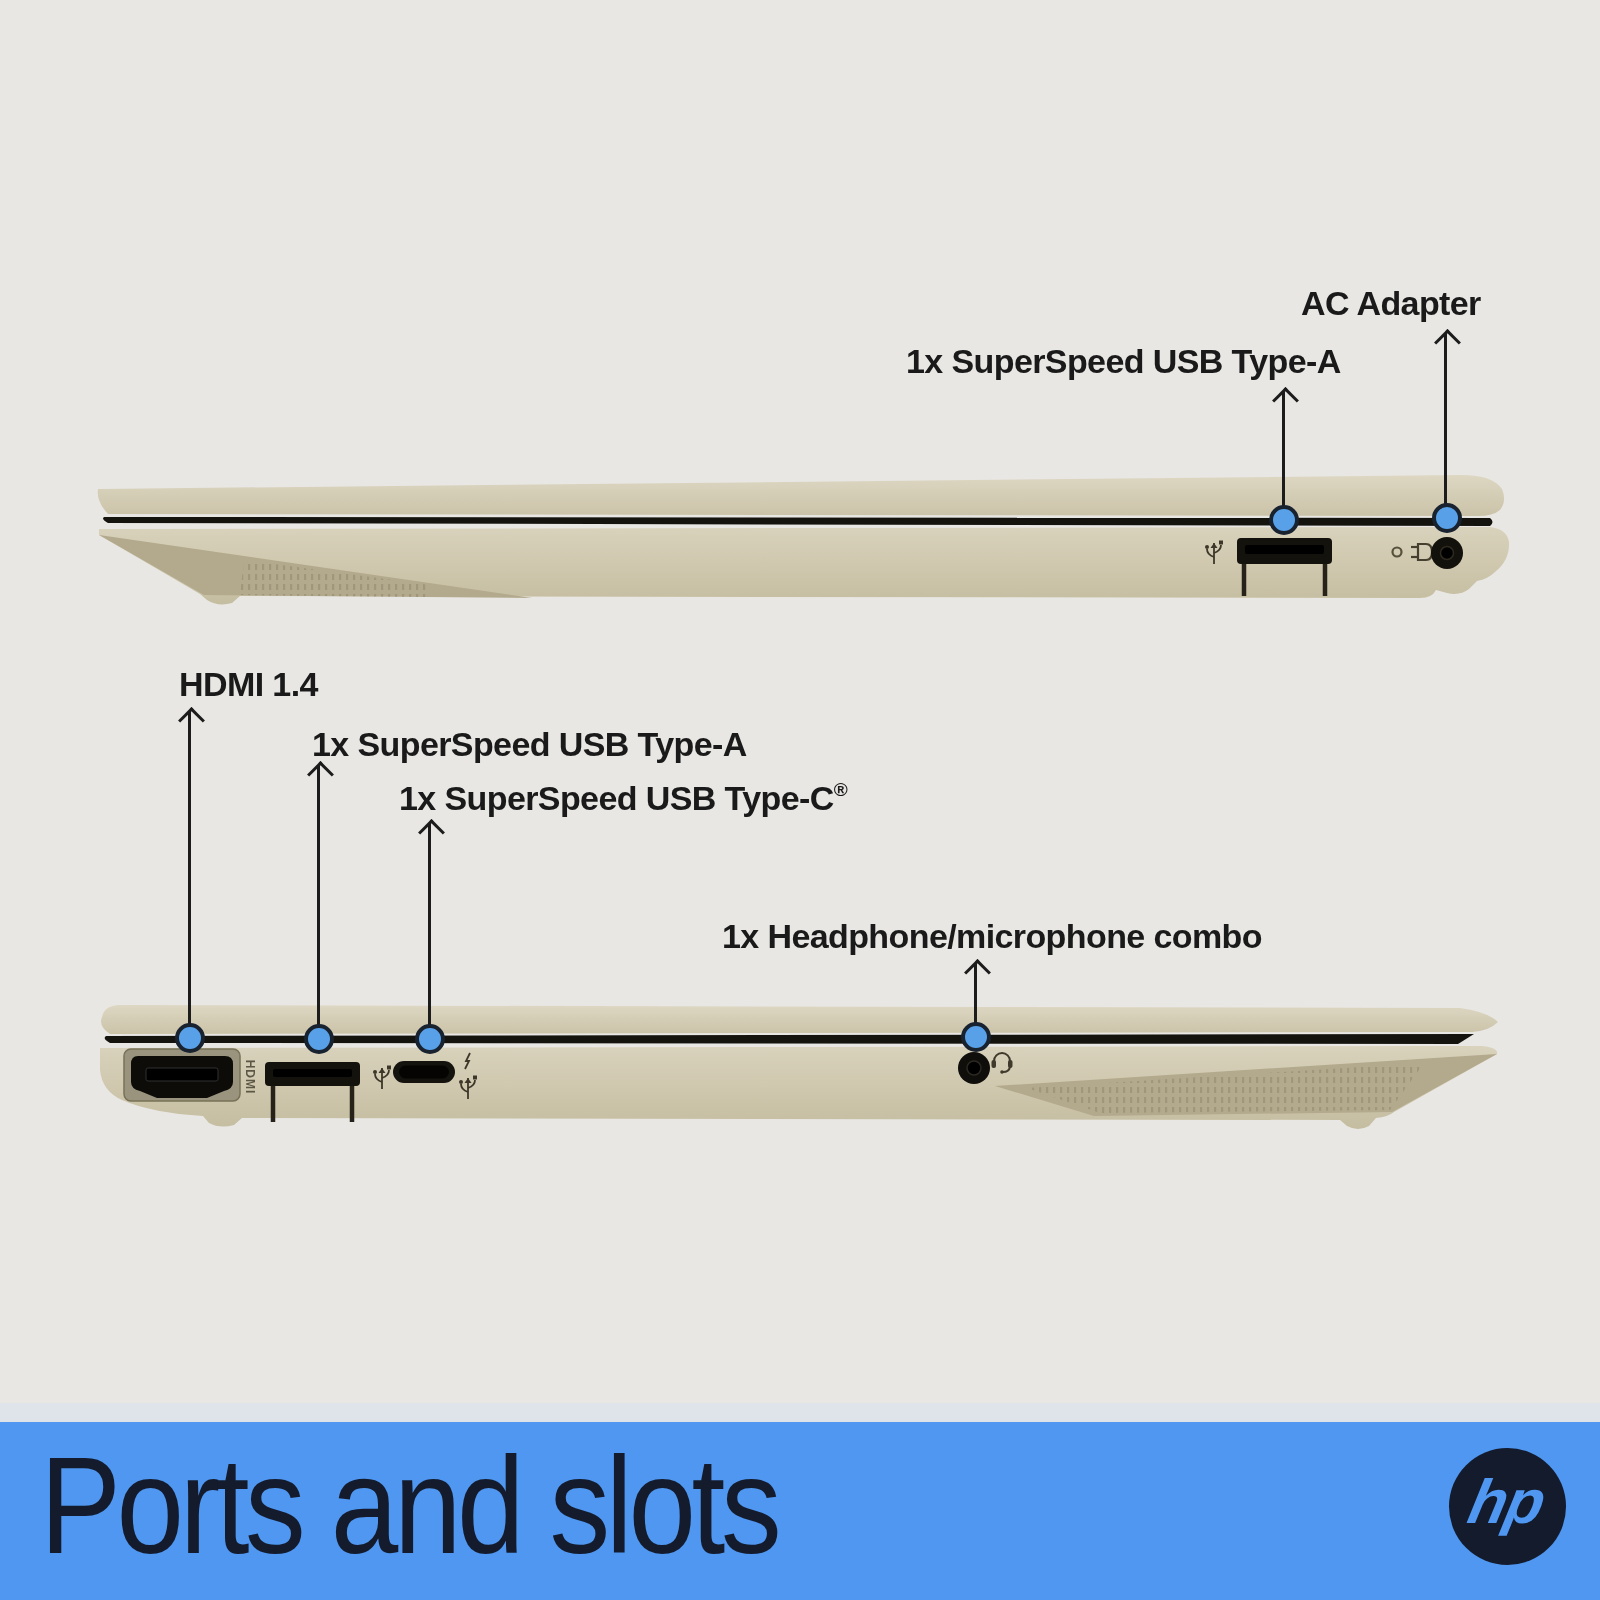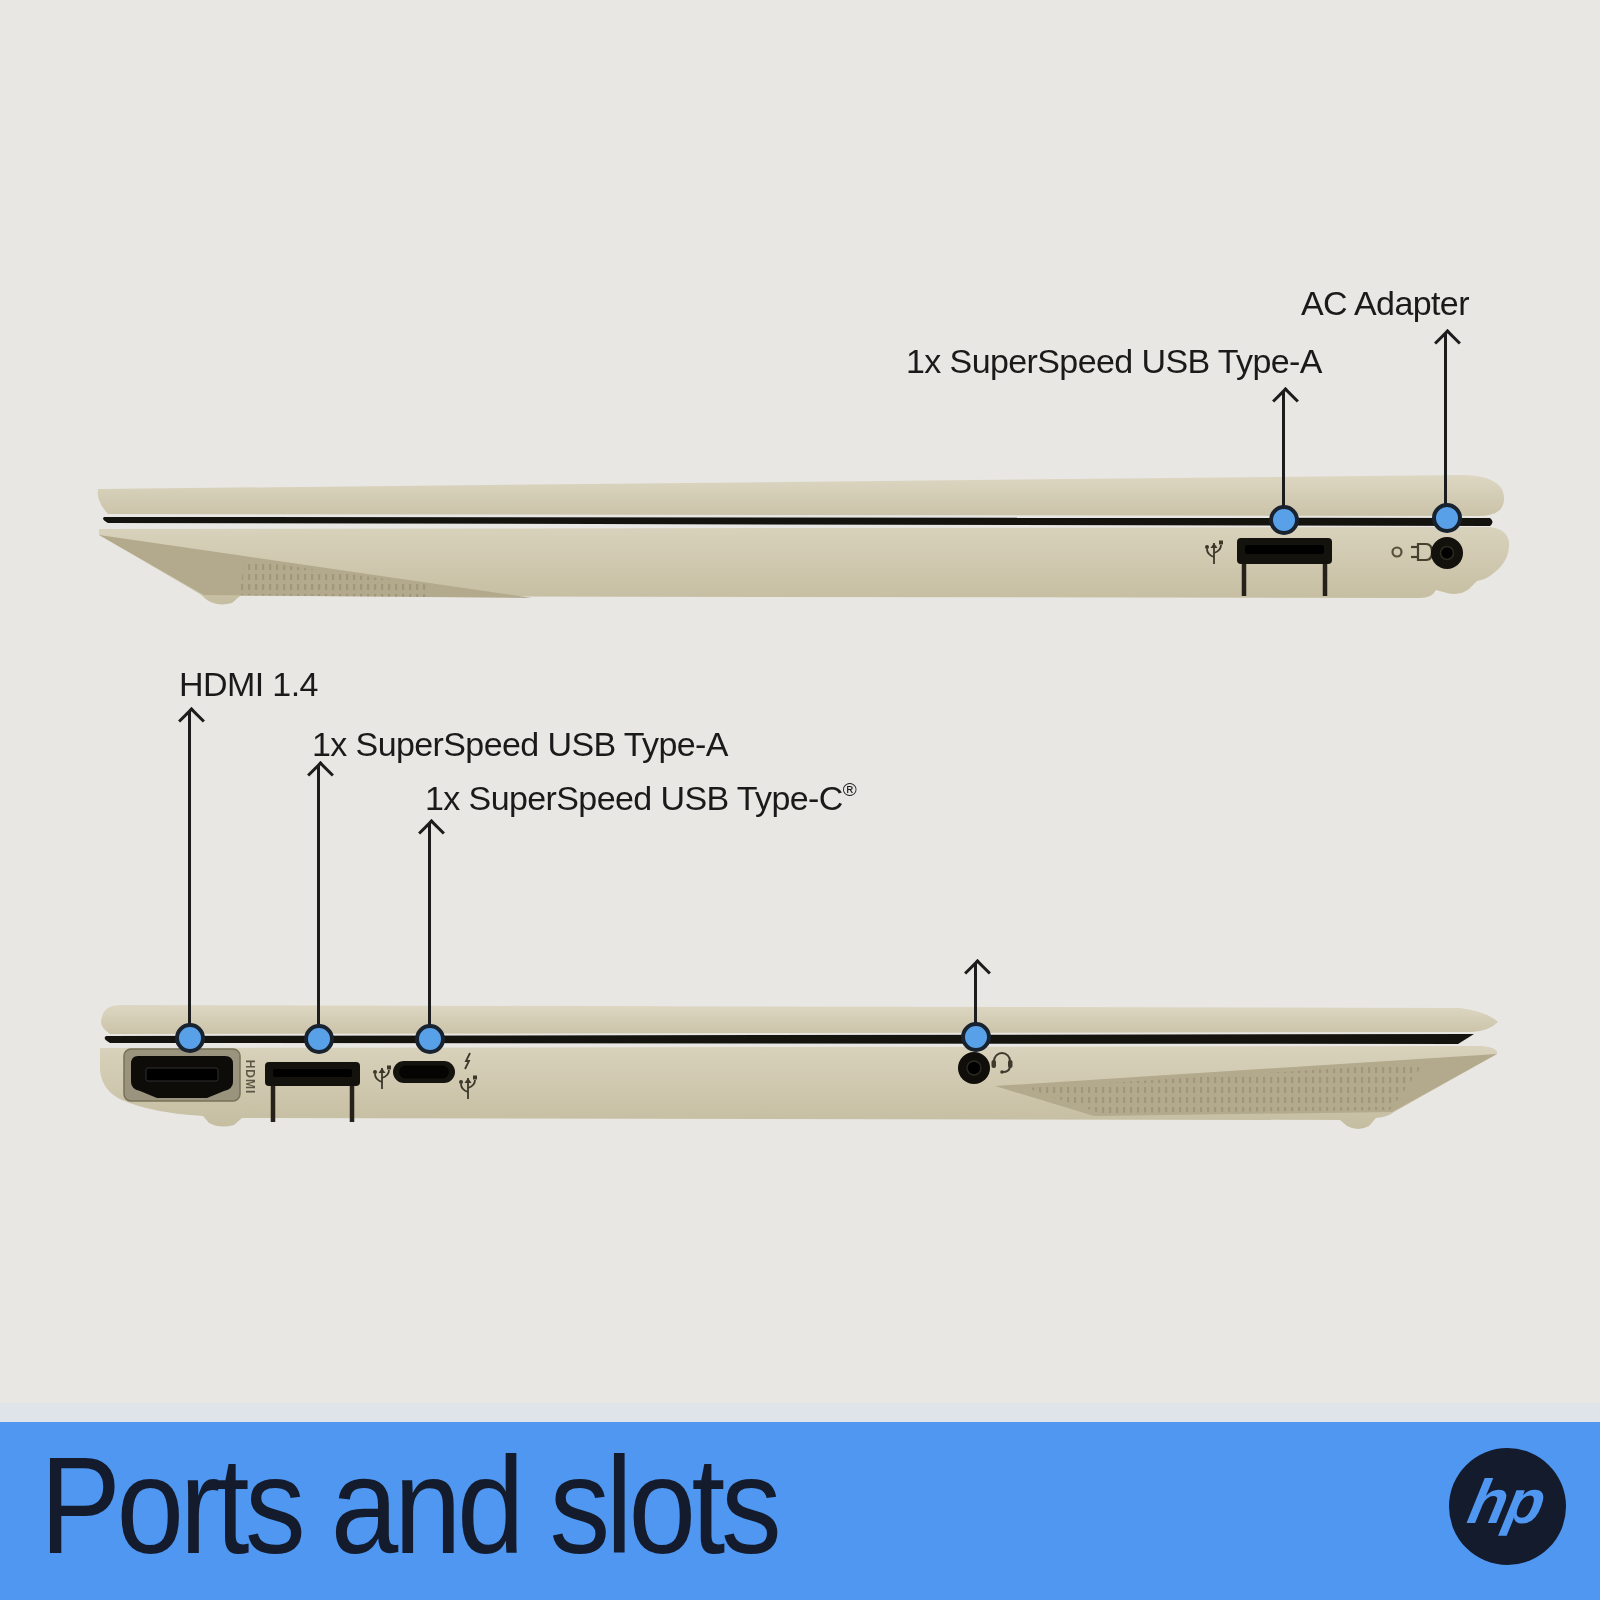--- a/index.html
+++ b/index.html
@@ -3,21 +3,21 @@
 <meta charset="utf-8">
 <style>
   html,body{margin:0;padding:0;background:#cfcfcf;}
   .stage{
     position:relative;width:1600px;height:1600px;overflow:hidden;
     background:#e8e7e4;font-family:"Liberation Sans",sans-serif;
   }
   .laptop{position:absolute;}
   .callout-label{
     position:absolute;font-size:34px;color:#1a1a1a;letter-spacing:-0.6px;
-    white-space:nowrap;line-height:1.1;
+    white-space:nowrap;line-height:1.1;font-weight:bold;
   }
   .callout-label .sup{font-size:19px;vertical-align:14px;}
   .arrow{position:absolute;width:3px;background:#1c1c1c;}
   .arrow .head{
     position:absolute;top:-1px;left:-6.5px;width:16px;height:16px;
     border-style:solid;border-color:#1c1c1c;border-width:3px 0 0 3px;
     transform:rotate(45deg);
   }
   .dot{
     position:absolute;width:30px;height:30px;border-radius:50%;
@@ -176,23 +176,24 @@
       <path d="M-8,4 A8,8 0 0 1 8,4"></path>
       <rect x="-10.5" y="3" width="4.5" height="8" rx="2" fill="#3f3a2c" stroke="none"></rect>
       <rect x="6" y="3" width="4.5" height="8" rx="2" fill="#3f3a2c" stroke="none"></rect>
       <path d="M8,10 Q7,15 1,15"></path>
       <circle cx="0" cy="15" r="1.8" fill="#3f3a2c" stroke="none"></circle>
     </g>
   </svg>
 
   <div class="callout-label" style="left:179px;top:666px">HDMI 1.4</div>
   <div class="callout-label" style="left:312px;top:726px">1x SuperSpeed USB Type-A</div>
-  <div class="callout-label" style="left:425px;top:780px">
+  <div class="callout-label" style="left:399px;top:780px">
     <span>1x SuperSpeed USB Type-C</span><span class="sup">®</span>
   </div>
+  <div class="callout-label" style="left:722px;top:918px">1x Headphone/microphone combo</div>
 
   <div class="arrow" style="left:188px;top:712px;height:312px">
       <span class="head"></span>
     </div>
   <div class="arrow" style="left:317px;top:766px;height:259px">
       <span class="head"></span>
     </div>
   <div class="arrow" style="left:428px;top:824px;height:201px">
       <span class="head"></span>
     </div>

